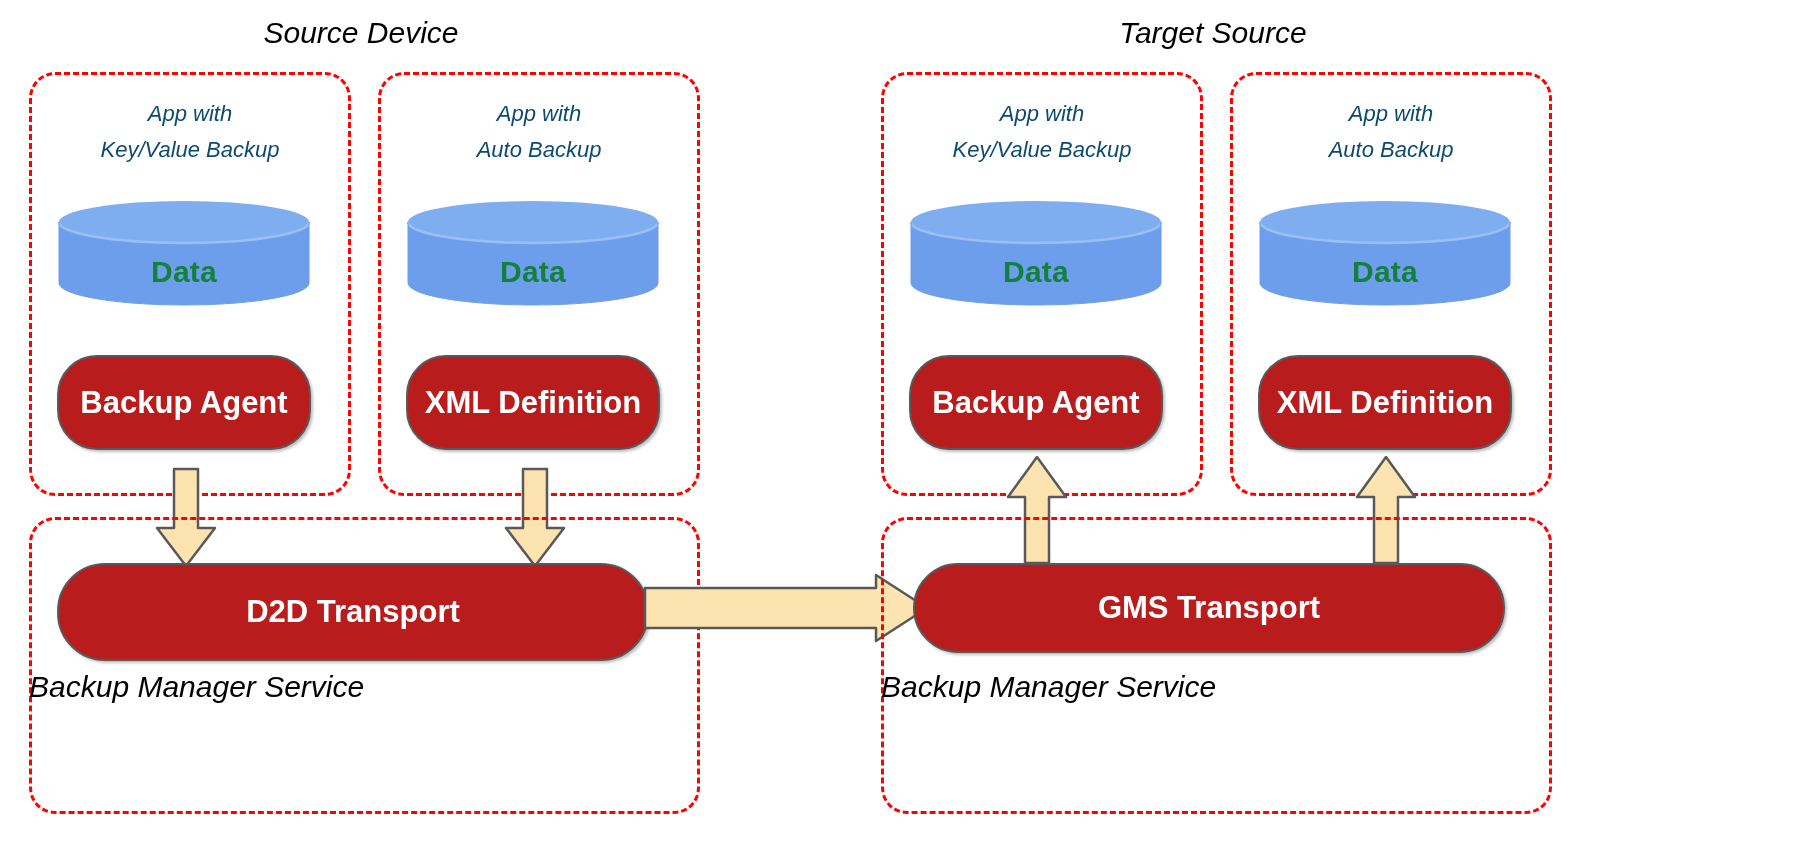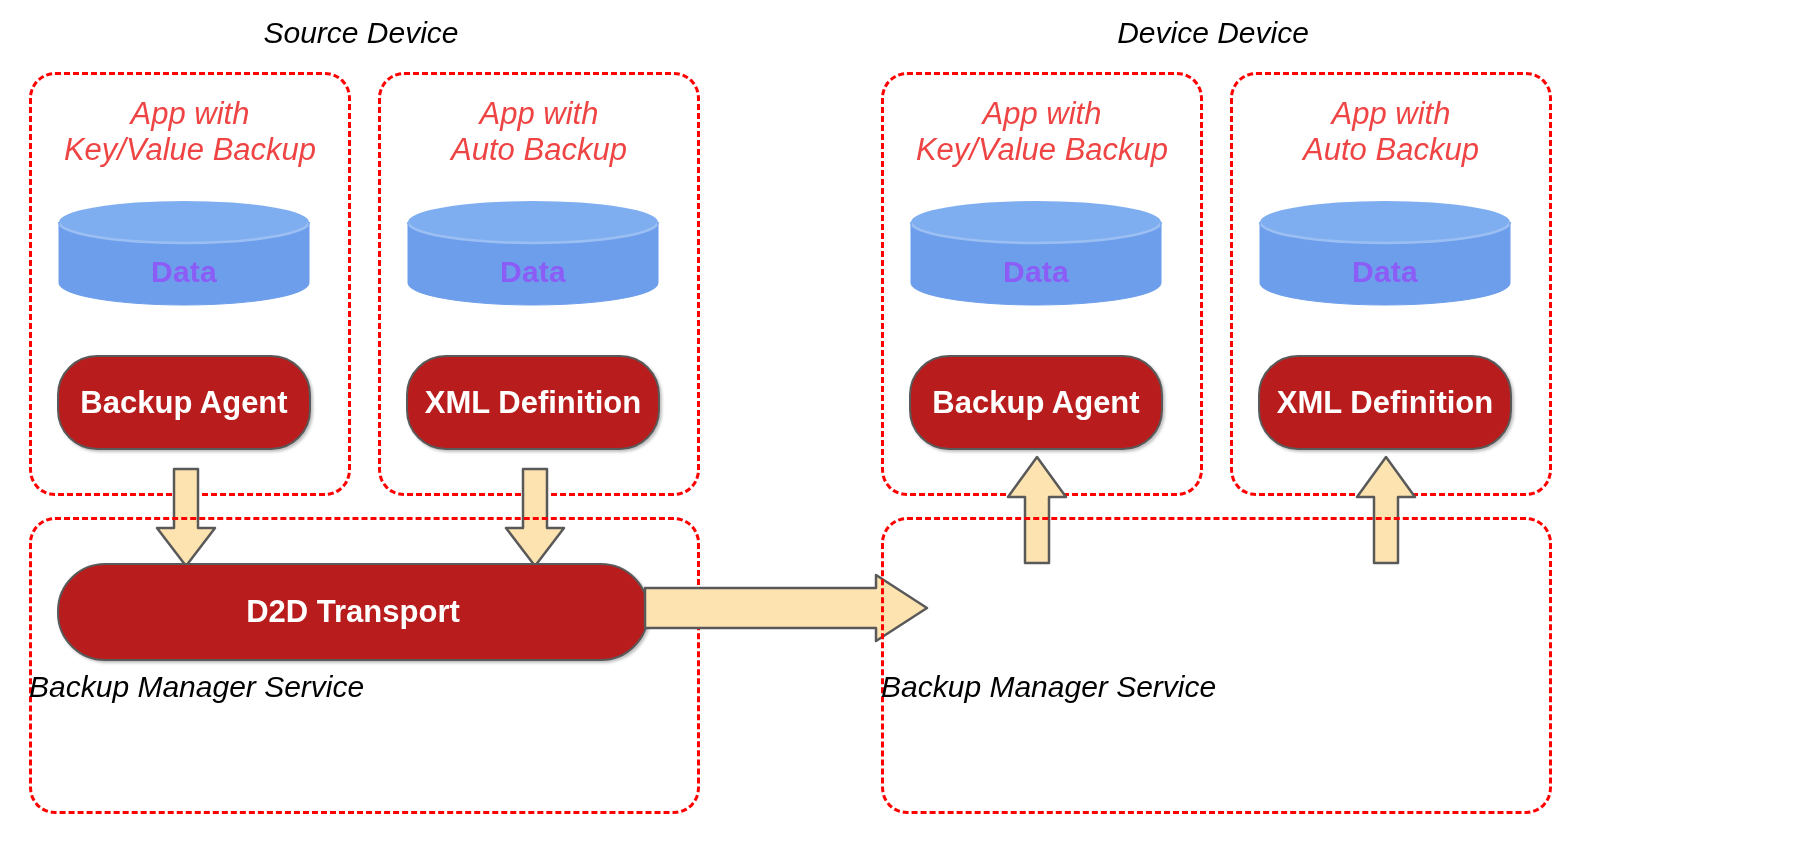--- a/index.html
+++ b/index.html
@@ -14,30 +14,30 @@
   }
 
   
   .dashed-box{
     position:absolute;box-sizing:border-box;
     border:3.5px dashed #ff0000;border-radius:26px;background:transparent;
   }
 
   
   .app-caption{
-    position:absolute;font-style:italic;font-size:31px;line-height:36px;
-    color:#ef4444;text-align:center;white-space:pre-line;
+    position:absolute;font-style:italic;font-size:22px;line-height:36px;
+    color:#0c4a6e;text-align:center;white-space:pre-line;
   }
 
   
   .cyl{position:absolute;}
   .cyl svg{display:block;overflow:visible;}
   .cyl .cyl-label{
     position:absolute;left:0;right:0;top:52%;
-    text-align:center;color:#8b5cf6;font-weight:bold;font-size:30px;
+    text-align:center;color:#15803d;font-weight:bold;font-size:30px;
     letter-spacing:.2px;pointer-events:none;
   }
 
   
   .pill{
     position:absolute;box-sizing:border-box;
     background:#b91c1c;border:2.5px solid #595959;border-radius:40px;
     display:flex;align-items:center;justify-content:center;
     color:#ffffff;font-weight:bold;font-size:31px;
     box-shadow:2px 2px 3px rgba(0,0,0,.25);
@@ -54,21 +54,21 @@
   .arrow{position:absolute;}
   .arrow svg{display:block;overflow:visible;}
 </style>
 </head>
 <body>
 
 <div id="stage">
 
   <div class="device-title" style="left:181px;top:16px;width:360px;">Source Device</div>
 
-  <div class="device-title" style="left:1033px;top:16px;width:360px;">Device Device</div>
+  <div class="device-title" style="left:1033px;top:16px;width:360px;">Target Source</div>
 
   <div class="dashed-box" style="left:29px;top:72px;width:322px;height:424px;"></div>
 
   <div class="app-caption" style="left:29px;top:96px;width:322px;">App with
 Key/Value Backup</div>
 
   <div class="cyl" style="left:57px;top:200px;width:254px;height:105px;">
     <svg width="254" height="105" viewBox="0 0 254 105">
       <path d="M2,22 L2,83 A125,22 0 0,0 252,83 L252,22 Z" fill="#6D9EEB"></path>
       <ellipse cx="127" cy="22" rx="125" ry="21" fill="#7FAEF0"></ellipse>
@@ -162,16 +162,17 @@
   <div class="pill" style="left:1258px;top:355px;width:254px;height:95px;">XML Definition</div>
 
   <div class="arrow" style="left:1355px;top:455px;width:62px;height:110px;">
     <svg width="62" height="110" viewBox="0 0 62 110">
       <path d="M31,2 L60,42 L43,42 L43,108 L19,108 L19,42 L2,42 Z" fill="#FCE3B0" stroke="#595959" stroke-width="2.5" stroke-linejoin="round"></path>
     </svg>
   </div>
 
   <div class="dashed-box" style="left:881px;top:517px;width:671px;height:297px;"></div>
 
+  <div class="pill wide" style="left:913px;top:563px;width:592px;height:90px;">GMS Transport</div>
 
   <div class="svc-caption" style="left:881px;top:670px;width:671px;">Backup Manager Service</div>
 
 </div>
 
 </body></html>

